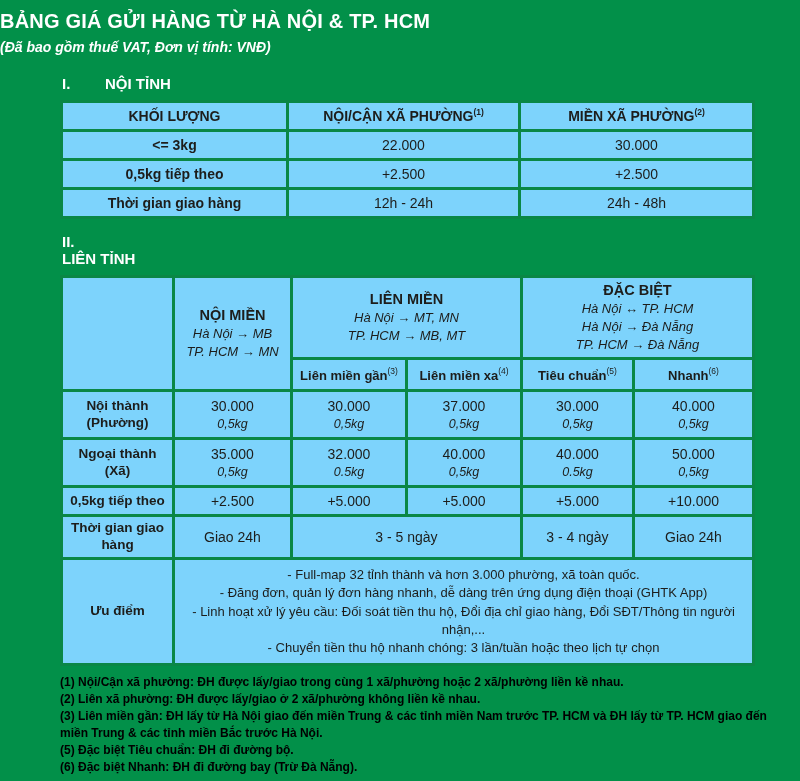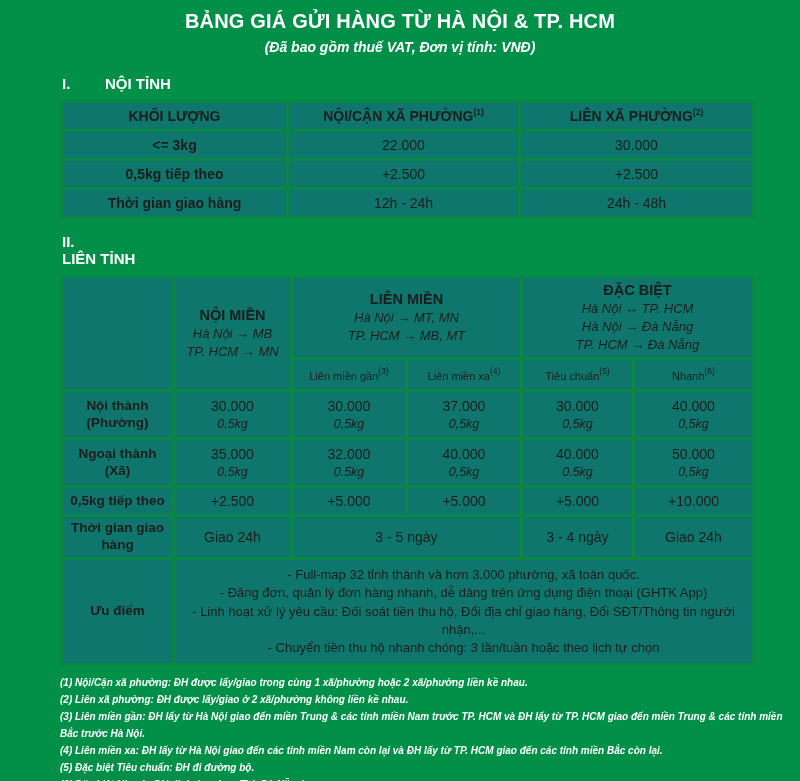--- a/index.html
+++ b/index.html
@@ -11,63 +11,63 @@
   html,body{width:800px;height:781px;}
   body{
     background:var(--bg-green);
     font-family:"Liberation Sans","DejaVu Sans",sans-serif;
     color:var(--ink);
     overflow:hidden;
   }
   .page{width:800px;height:781px;background:var(--bg-green);}
 
   
-  .board-header{text-align:center;padding-top:10px;color:#fff;}
+  .board-header{text-align:left;padding-top:10px;color:#fff;}
   .board-title{font-size:20px;font-weight:700;letter-spacing:.2px;line-height:1.15;}
   .board-subtitle{margin-top:6px;font-size:14px;font-style:italic;font-weight:600;}
 
   
   .section-heading{display:flex;color:#fff;font-size:15px;font-weight:700;margin:20px 0 8px 62px;}
   .section-heading.second{margin-top:14px;flex-direction:column;}
   .section-heading .numeral{width:43px;}
 
   
   table{border-collapse:collapse;table-layout:fixed;margin-left:60px;background:#fff;}
   td,th{
     border:3px solid var(--grid-green);
-    background:#0f766e;text-align:center;vertical-align:middle;
+    background:#7dd3fc;text-align:center;vertical-align:middle;
     font-size:14px;padding:3px 5px;color:var(--ink);margin-top:44px;
   }
   sup{font-size:8.5px;line-height:0;vertical-align:super;}
 
   
   .t1 tr{height:29px;}
   .t1 th{font-weight:700;}
   .t1 .rlabel{font-weight:700;}
 
   
   .t2 tr.group{height:74px;}
   .t2 tr.sub{height:32px;}
   .t2 tr.price-row{height:48px;}
   .t2 tr.extra{height:29px;}
   .t2 tr.time{height:42px;}
   .t2 .rlabel{font-weight:700;font-size:13.5px;line-height:1.25;}
   .t2 .gtitle{font-weight:700;font-size:14.5px;line-height:1.3;}
   .t2 .route{font-style:italic;font-size:13px;line-height:1.4;}
-  .t2 .sub-label{font-weight:400;font-size:11px;text-align:right;}
+  .t2 .sub-label{font-weight:700;font-size:13px;text-align:right;}
   .t2 .price{font-size:14px;line-height:1.3;}
   .t2 .unit{font-style:italic;font-size:12.5px;line-height:1.3;margin-top:1px;}
   .t2 .adv-cell{text-align:center;padding:6px 9px;}
   .t2 .adv-line{font-size:13px;line-height:1.4;}
 
   
   .footnotes{margin:8px 8px 0 60px;width:732px;}
   .footnote{
-    color:#ffffff;font-size:10px;line-height:17px;
-    font-style:italic;font-weight:700;
+    color:#000000;font-size:12px;line-height:17px;
+    font-weight:700;
   }
 </style>
 </head>
 <body>
 
 <div class="page">
 
   <header class="board-header">
     <div class="board-title">BẢNG GIÁ GỬI HÀNG TỪ HÀ NỘI &amp; TP. HCM</div>
     <div class="board-subtitle">(Đã bao gồm thuế VAT, Đơn vị tính: VNĐ)</div>
@@ -81,21 +81,21 @@
   <table class="t1">
     <colgroup>
         <col style="width:226px">
         <col style="width:232px">
         <col style="width:234px">
       </colgroup>
     <tbody>
       <tr>
         <th><span>KHỐI LƯỢNG</span><sup></sup></th>
         <th><span>NỘI/CẬN XÃ PHƯỜNG</span><sup>(1)</sup></th>
-        <th><span>LIÊN XÃ PHƯỜNG</span><sup>(2)</sup></th>
+        <th><span>MIỀN XÃ PHƯỜNG</span><sup>(2)</sup></th>
       </tr>
       <tr>
         <td class="rlabel">&lt;= 3kg</td>
         <td>22.000</td>
         <td>30.000</td>
       </tr>
       <tr>
         <td class="rlabel">0,5kg tiếp theo</td>
         <td>+2.500</td>
         <td>+2.500</td>
@@ -223,18 +223,17 @@
           <div class="adv-line">- Chuyển tiền thu hộ nhanh chóng: 3 lần/tuần hoặc theo lịch tự chọn</div>
         </td>
       </tr>
     </tbody>
   </table>
 
   <div class="footnotes">
     <p class="footnote">(1) Nội/Cận xã phường: ĐH được lấy/giao trong cùng 1 xã/phường hoặc 2 xã/phường liền kề nhau.</p>
     <p class="footnote">(2) Liên xã phường: ĐH được lấy/giao ở 2 xã/phường không liền kề nhau.</p>
     <p class="footnote">(3) Liên miền gần: ĐH lấy từ Hà Nội giao đến miền Trung &amp; các tỉnh miền Nam trước TP. HCM và ĐH lấy từ TP. HCM giao đến miền Trung &amp; các tỉnh miền Bắc trước Hà Nội.</p>
-    <p class="footnote">(4) Liên miền xa: ĐH lấy từ Hà Nội giao đến các tỉnh miền Nam còn lại và ĐH lấy từ TP. HCM giao đến các tỉnh miền Bắc còn lại.</p>
     <p class="footnote">(5) Đặc biệt Tiêu chuẩn: ĐH đi đường bộ.</p>
     <p class="footnote">(6) Đặc biệt Nhanh: ĐH đi đường bay (Trừ Đà Nẵng).</p>
   </div>
 
 </div>
 
 </body></html>

